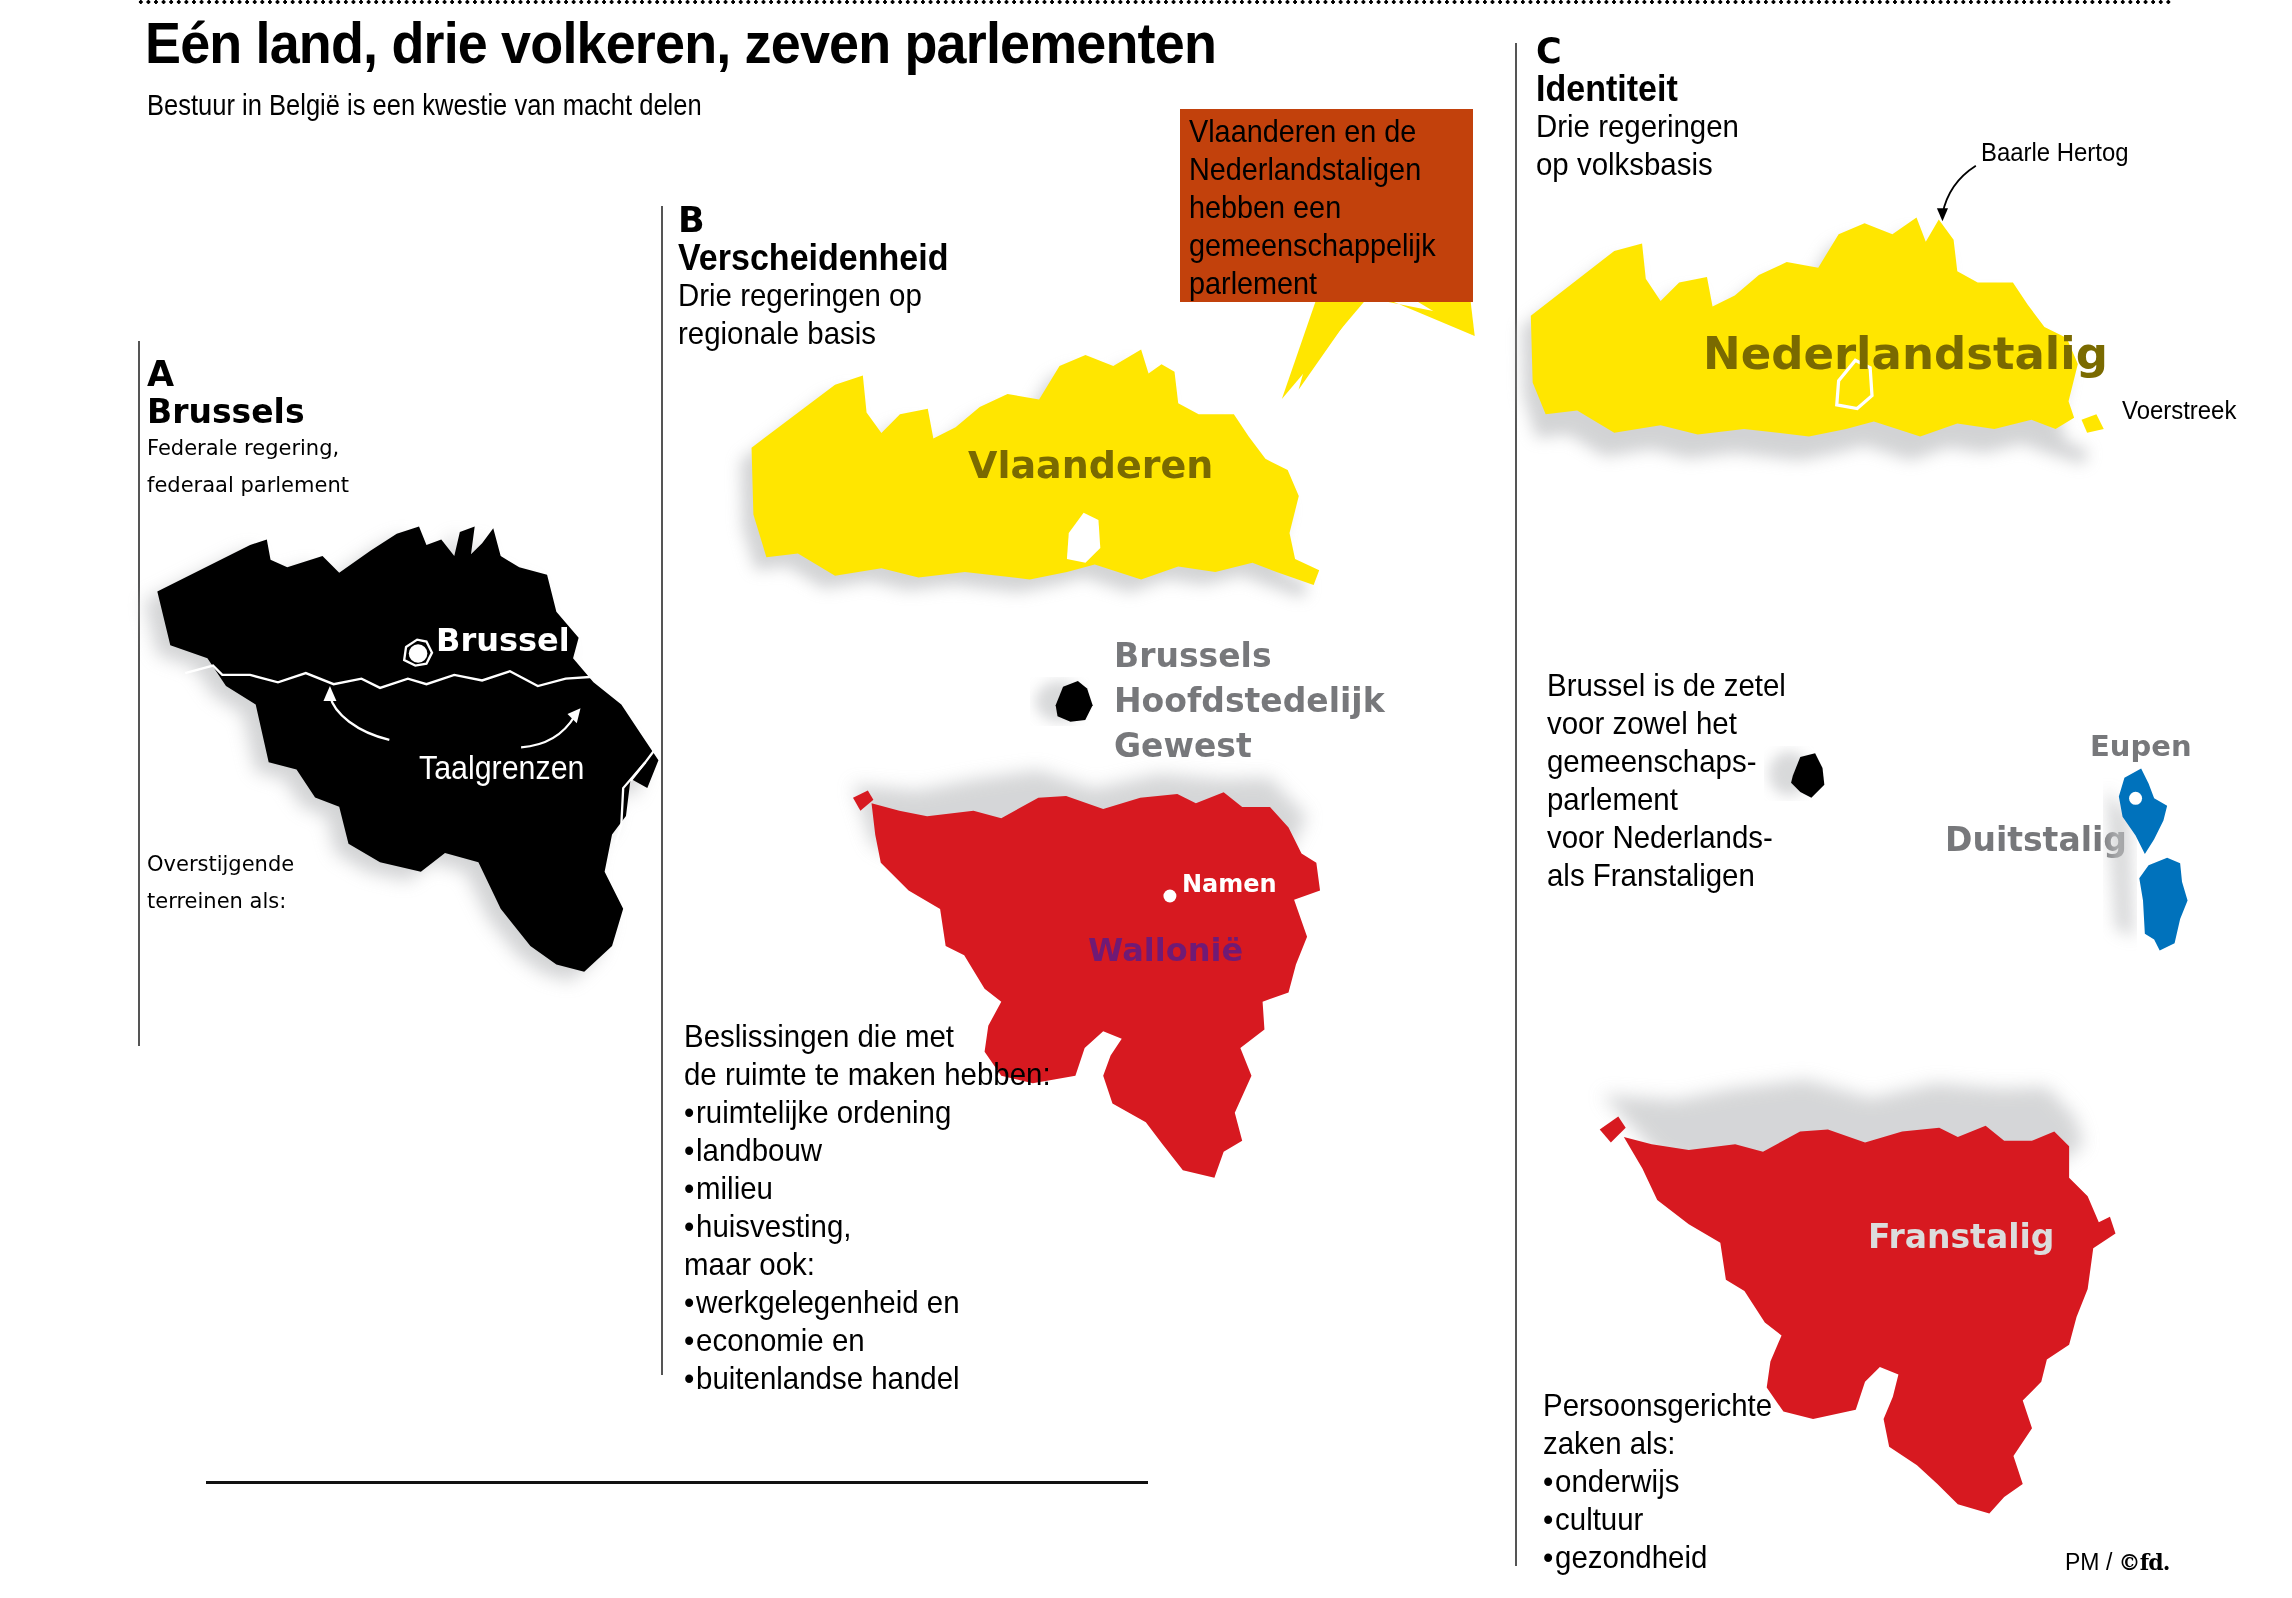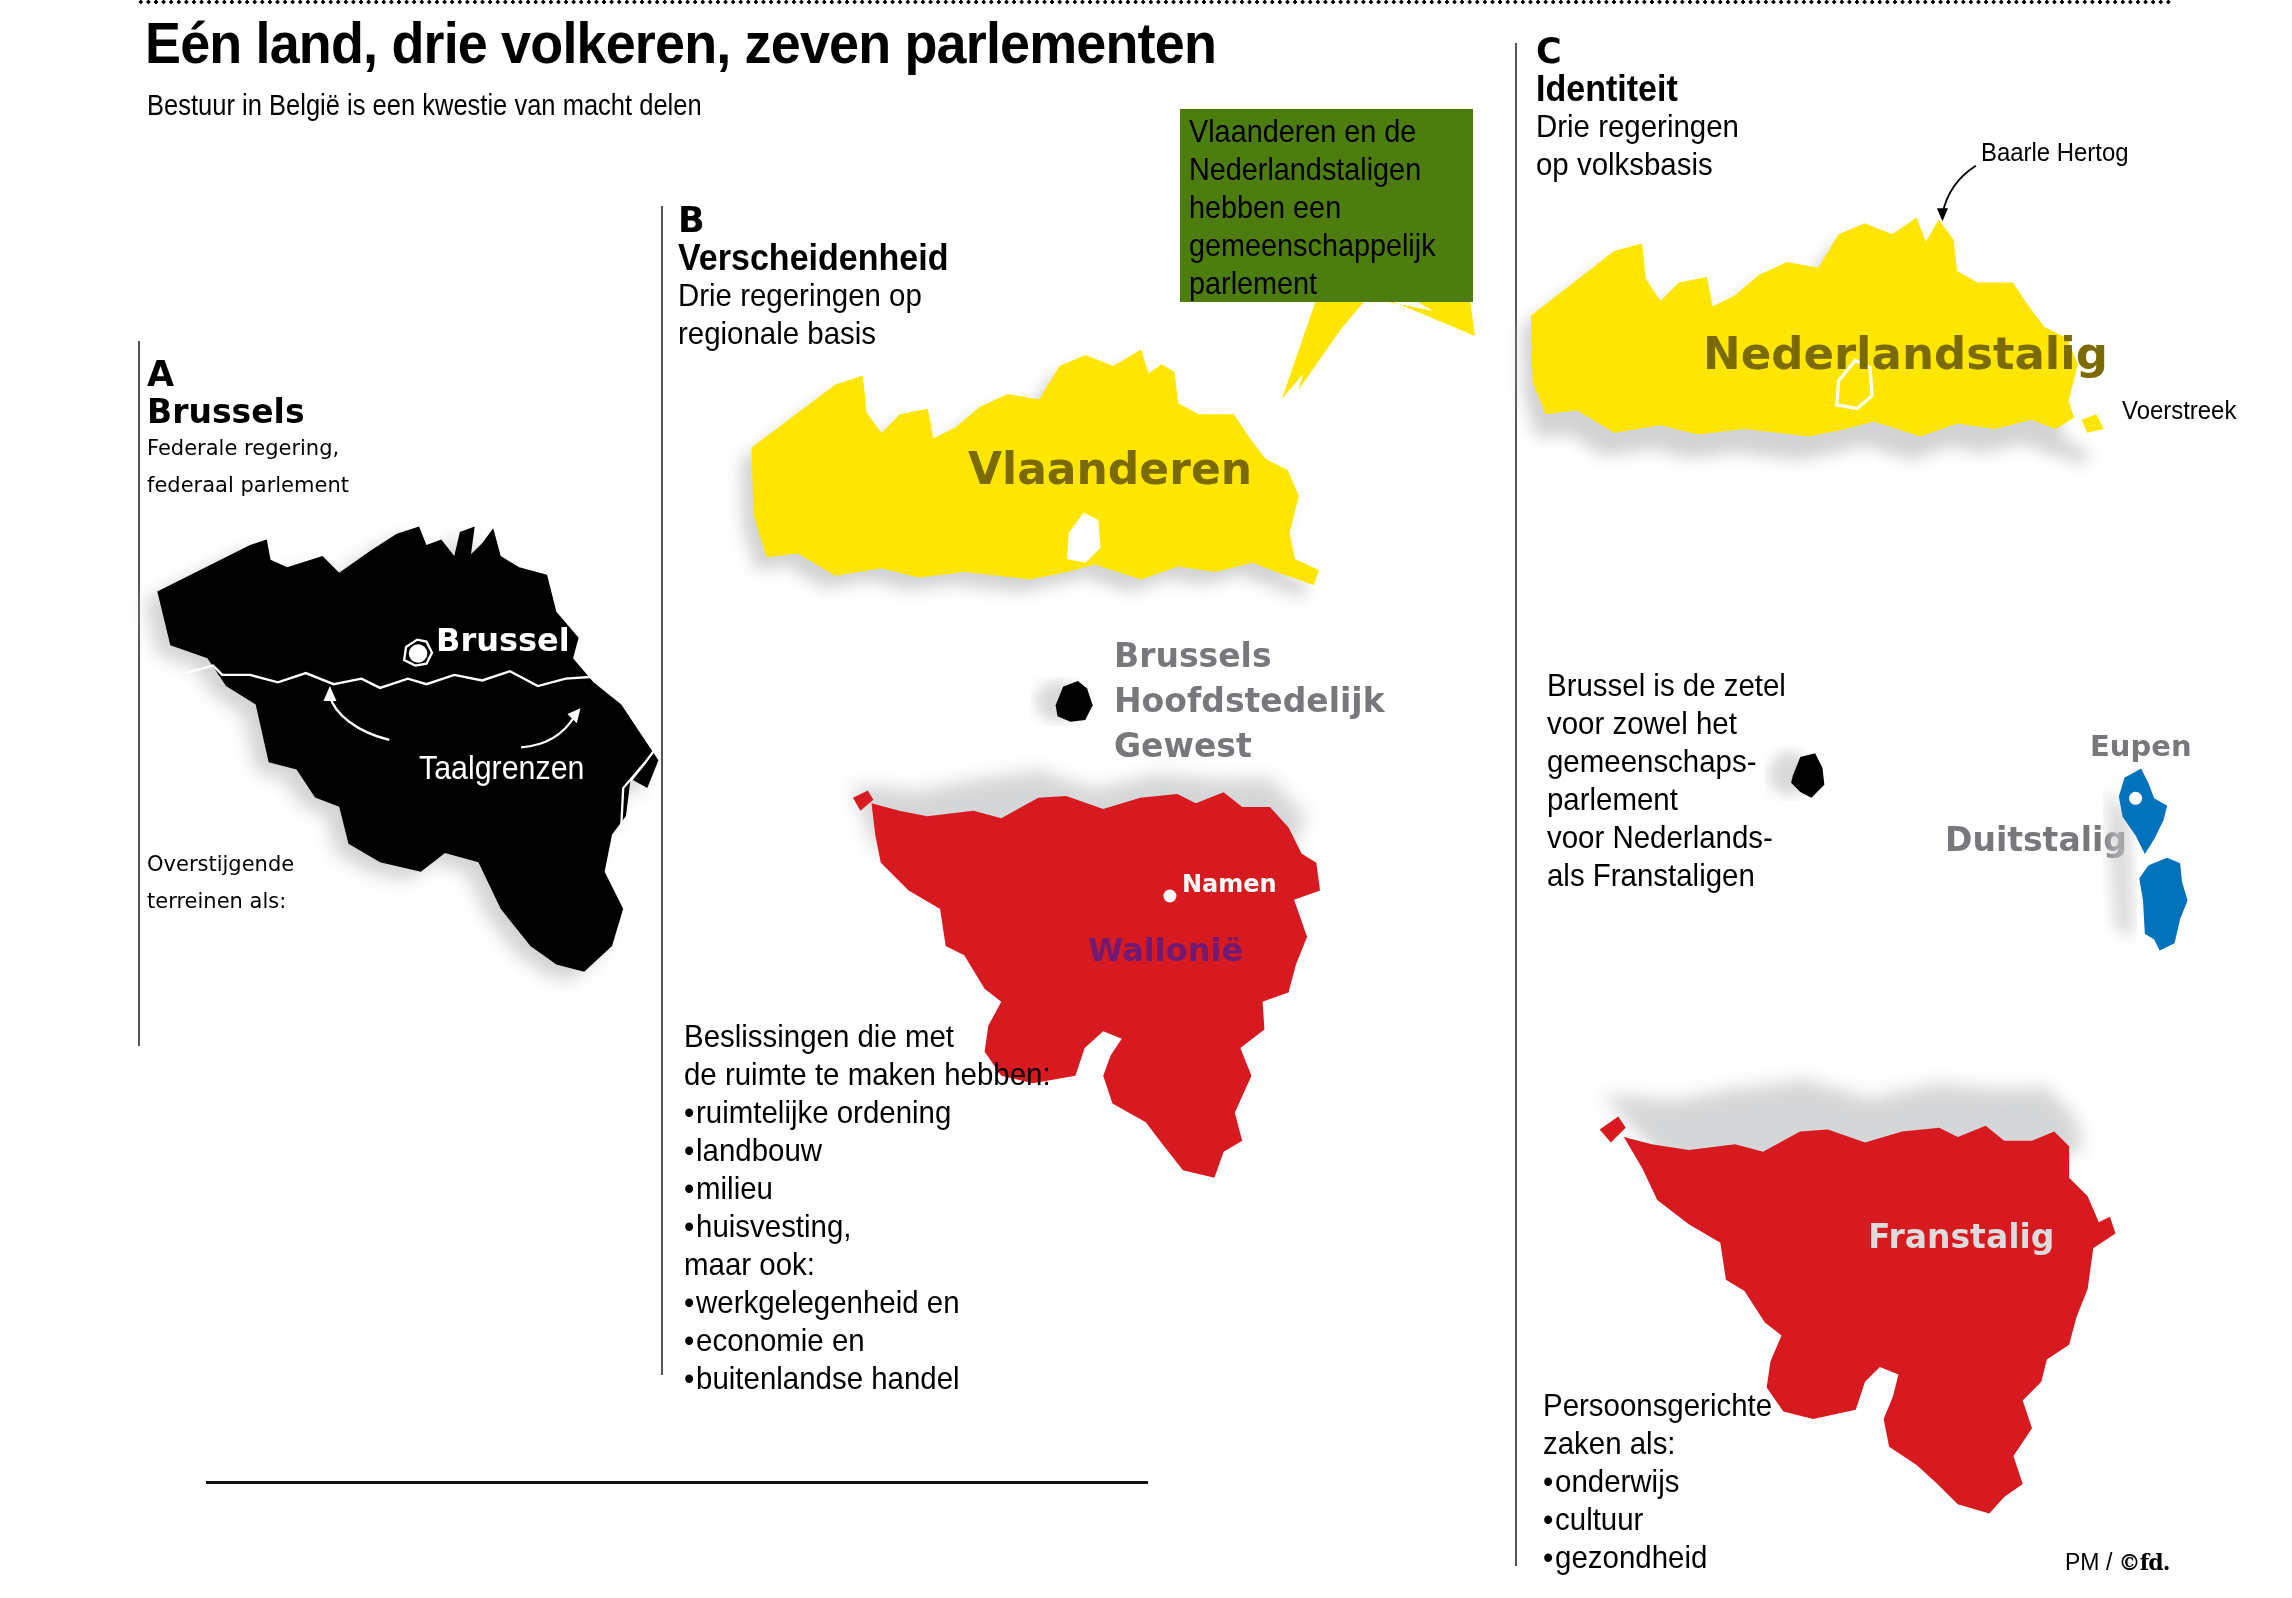--- a/index.html
+++ b/index.html
@@ -15,21 +15,21 @@
               transform:scaleX(0.88); transform-origin:left top; }
   .vline { position:absolute; width:1.9px; background:#555; }
   .hrule { position:absolute; height:2.8px; background:#111; }
   .sec-letter { font-family:"DejaVu Sans",sans-serif; font-weight:bold; font-size:35px; line-height:37px; }
   .sec-head { font-family:"DejaVu Sans",sans-serif; font-weight:bold; font-size:33px; line-height:37px; white-space:nowrap; }
   .sec-sub { font-family:"DejaVu Sans",sans-serif; font-size:21px; line-height:37px; white-space:nowrap; }
   .cond { font-family:"Liberation Sans",sans-serif; font-size:32px; line-height:38px; white-space:nowrap;
           transform:scaleX(0.92); transform-origin:left top; }
   .list { margin:0; padding:0; list-style:none; }
   .list li::before { content:"•"; margin-right:1.9px; }
-  .callout { position:absolute; left:1180px; top:109px; width:293px; height:193px; background:#4d7c0f; }
+  .callout { position:absolute; left:1180px; top:109px; width:293px; height:193px; background:#c2410c; }
   .callout-text { position:absolute; left:9.3px; top:2.8px; font-family:"Liberation Sans",sans-serif; font-size:32px;
                   line-height:38px; white-space:nowrap; transform:scaleX(0.9); transform-origin:left top; }
   .map-label { font-family:"DejaVu Sans",sans-serif; font-weight:bold; white-space:nowrap; }
   svg.map { position:absolute; overflow:visible; }
   .credit { font-family:"Liberation Sans",sans-serif; font-size:23px; white-space:nowrap; }
   .credit-logo { font-family:"DejaVu Serif",serif; font-weight:bold; font-size:22px; letter-spacing:-0.9px; }
 </style>
 </head>
 <body>
 
@@ -100,21 +100,21 @@
 <svg class="map" style="left:733px; top:329px;" width="640" height="269" viewBox="0 0 690 290">
   <defs>
       <filter id="sh2" x="-20%" y="-30%" width="140%" height="160%">
         <feGaussianBlur stdDeviation="8"></feGaussianBlur>
       </filter>
     </defs>
   <path d="M20,128 L110,60 L140,50 L144,90 L160,112 L180,92 L210,86 L216,118 L240,106 L266,84 L296,70 L330,76 L352,40 L380,28 L410,40 L440,22 L448,48 L462,38 L476,46 L480,80 L502,92 L540,92 L556,116 L574,140 L598,152 L610,180 L600,220 L606,248 L632,260 L626,276 L586,262 L560,252 L520,262 L480,256 L440,270 L390,254 L360,262 L320,270 L250,262 L200,268 L160,258 L110,266 L70,242 L36,246 L22,200 Z" fill="#c8c9cb" opacity="0.8" filter="url(#sh2)" transform="translate(-12,14)"></path>
   <path d="M20,128 L110,60 L140,50 L144,90 L160,112 L180,92 L210,86 L216,118 L240,106 L266,84 L296,70 L330,76 L352,40 L380,28 L410,40 L440,22 L448,48 L462,38 L476,46 L480,80 L502,92 L540,92 L556,116 L574,140 L598,152 L610,180 L600,220 L606,248 L632,260 L626,276 L586,262 L560,252 L520,262 L480,256 L440,270 L390,254 L360,262 L320,270 L250,262 L200,268 L160,258 L110,266 L70,242 L36,246 L22,200 Z" fill="#ffe600"></path>
   <path d="M362,220 L378,198 L394,206 L396,236 L380,252 L360,248 Z" fill="#fff"></path>
 </svg>
-<div class="abs map-label" style="left:968px; top:443px; font-size:44px; color:#7a6a00;">Vlaanderen</div>
+<div class="abs map-label" style="left:968px; top:443px; font-size:38px; color:#7a6a00;">Vlaanderen</div>
 
 <svg class="map" style="left:1039px; top:668px;" width="74" height="65" viewBox="0 0 80 70">
   <defs>
       <filter id="sh3">
         <feGaussianBlur stdDeviation="7"></feGaussianBlur>
       </filter>
     </defs>
   <ellipse cx="22" cy="36" rx="26" ry="22" fill="#c8c9cb" opacity="0.7" filter="url(#sh3)"></ellipse>
   <path d="M18,40 L26,20 L42,14 L52,22 L58,40 L50,56 L34,58 L20,52 Z" fill="#000"></path>
 </svg>

